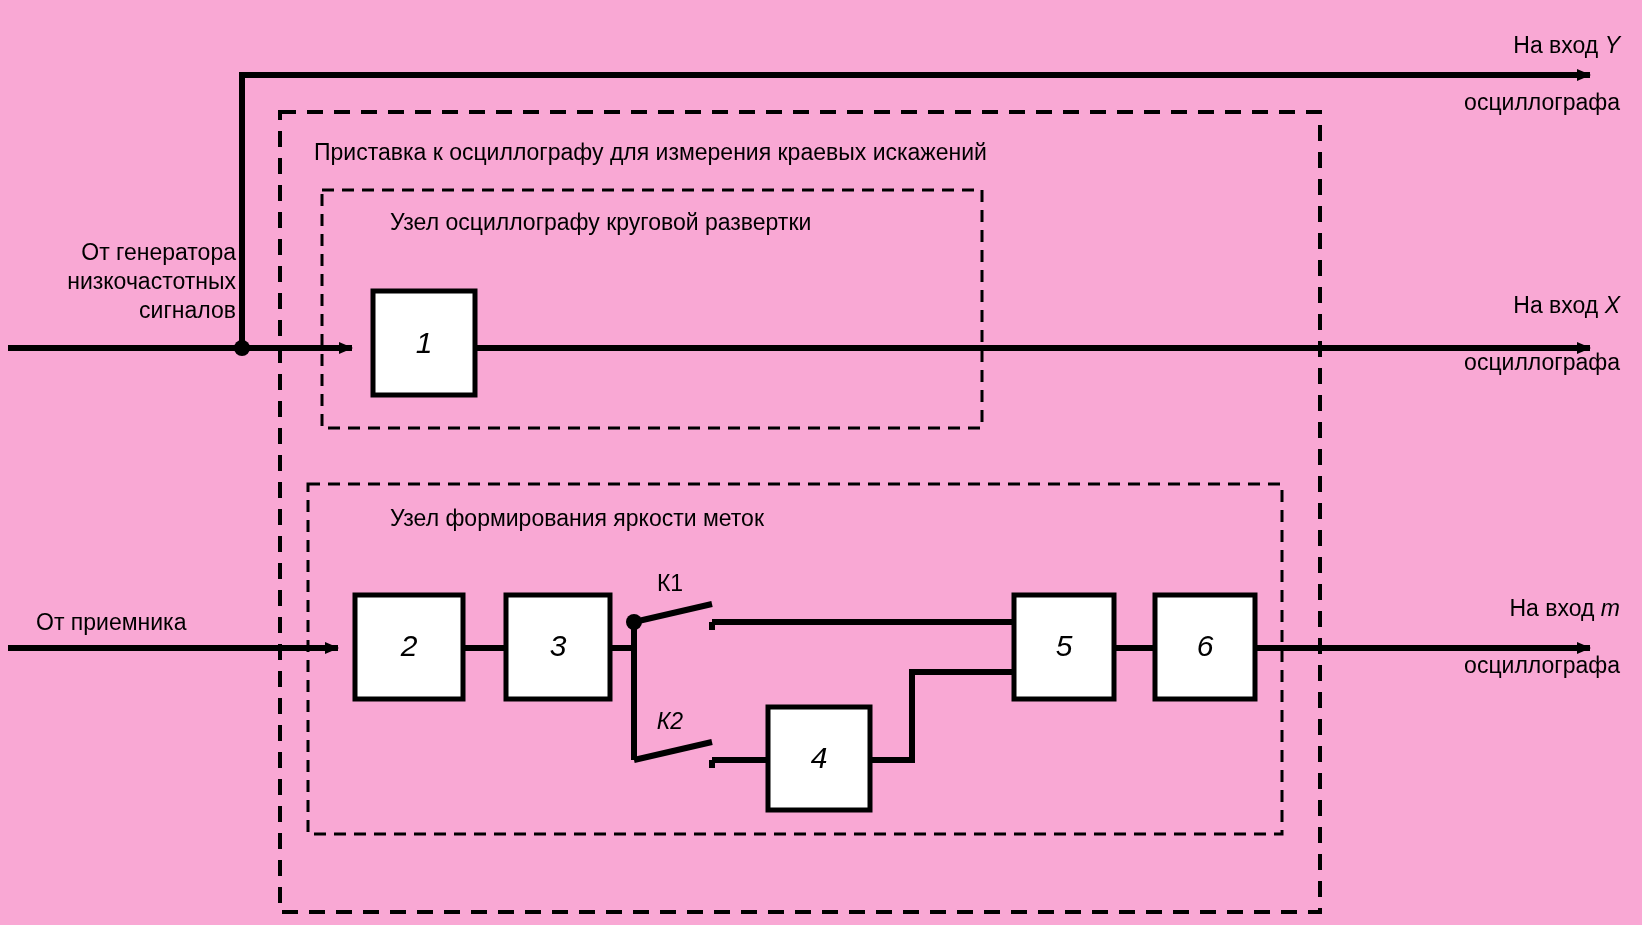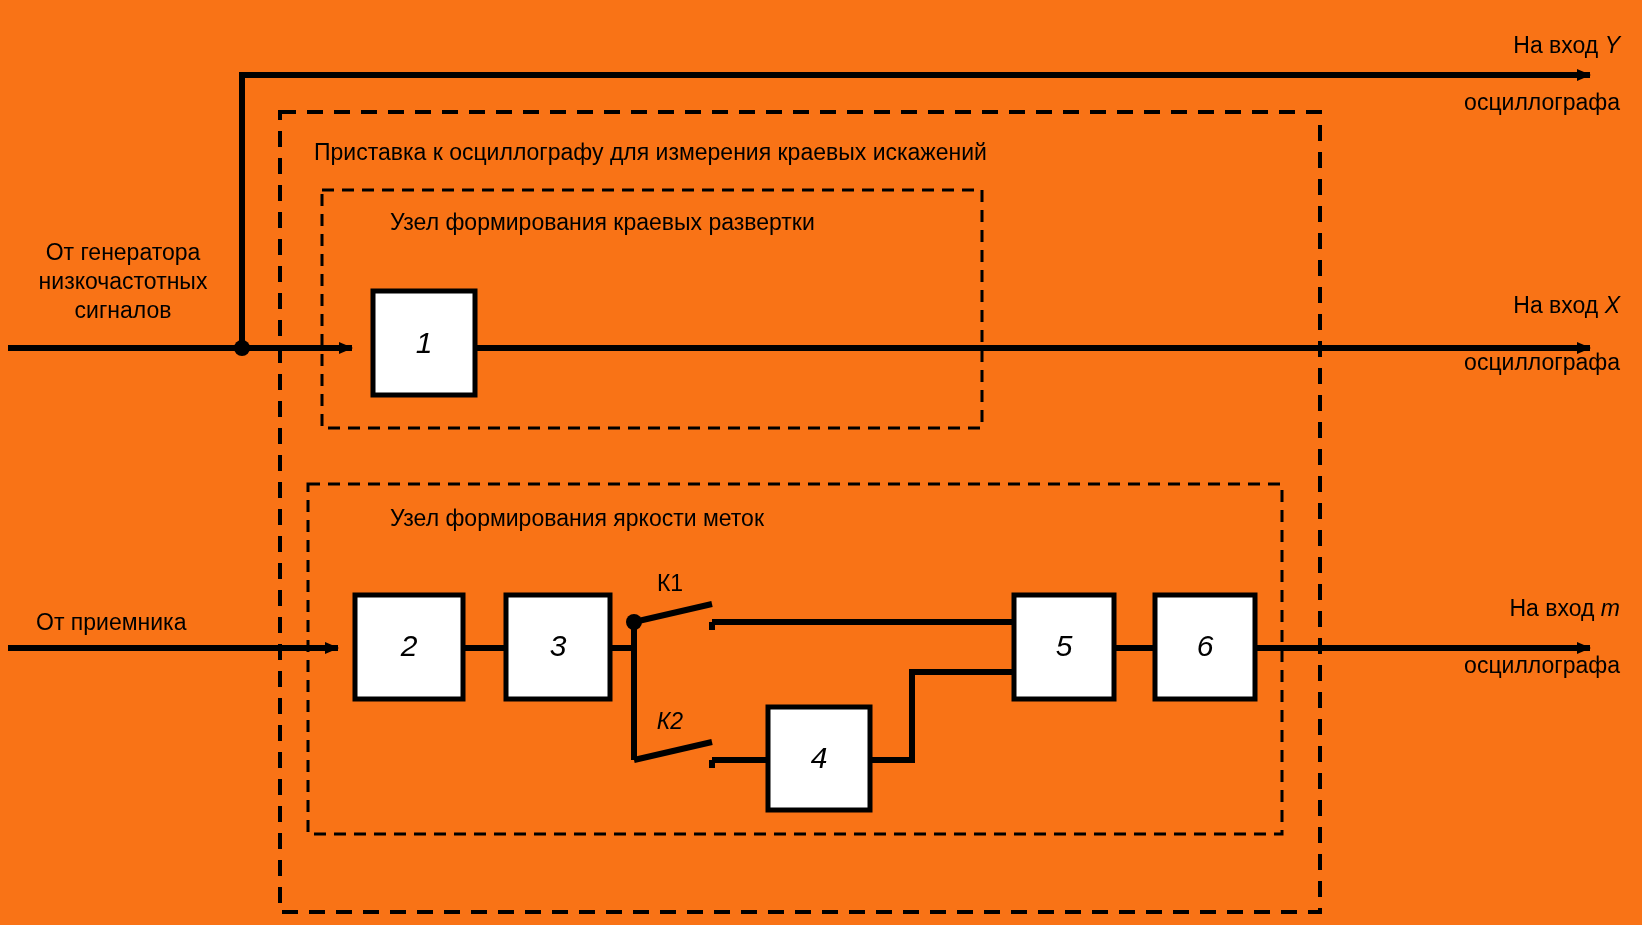--- a/index.html
+++ b/index.html
@@ -9,35 +9,35 @@
   }
   body {
     font-family: "Liberation Sans", sans-serif;
     color: #000000;
   }
   #stage {
     position: relative;
     width: 1642px;
     height: 925px;
     overflow: hidden;
-    background: #f97316;
+    background: #f9a8d4;
   }
   #stage svg {
     position: absolute;
     left: 0;
     top: 0;
   }
   .lbl {
     position: absolute;
     line-height: 1.25;
     white-space: pre;
     font-size: 23px;
     color: #000;
   }
-  .lbl.center { text-align: center; }
+  .lbl.center { text-align: right; }
   .lbl.right  { text-align: right; }
   .lbl.left   { text-align: left; }
   .blocknum {
     position: absolute;
     font-style: italic;
     font-size: 30px;
     text-align: center;
     line-height: 1;
   }
   .swlbl {
@@ -128,21 +128,21 @@
   </div>
 
   <div class="lbl center" style="left:10px; top:238px; width:226px; white-space:pre-line;">От генератора
 низкочастотных
 сигналов</div>
 
   <div class="lbl left" style="left:314px; top:138px; width:900px;">Приставка к осциллографу для измерения краевых искажений</div>
 
   <div class="lbl left" style="left:36px; top:608px; width:260px;">От приемника</div>
 
-  <div class="lbl left" style="left:390px; top:208px; width:640px;">Узел формирования краевых развертки</div>
+  <div class="lbl left" style="left:390px; top:208px; width:640px;">Узел осциллографу круговой развертки</div>
 
   <div class="lbl left" style="left:390px; top:504px; width:700px;">Узел формирования яркости меток</div>
 
   <div class="blocknum" style="left:373px; top:328px; width:102px;">1</div>
   <div class="blocknum" style="left:355px; top:631px; width:108px;">2</div>
   <div class="blocknum" style="left:506px; top:631px; width:104px;">3</div>
   <div class="blocknum" style="left:768px; top:743px; width:102px;">4</div>
   <div class="blocknum" style="left:1014px; top:631px; width:100px;">5</div>
   <div class="blocknum" style="left:1155px; top:631px; width:100px;">6</div>
 

